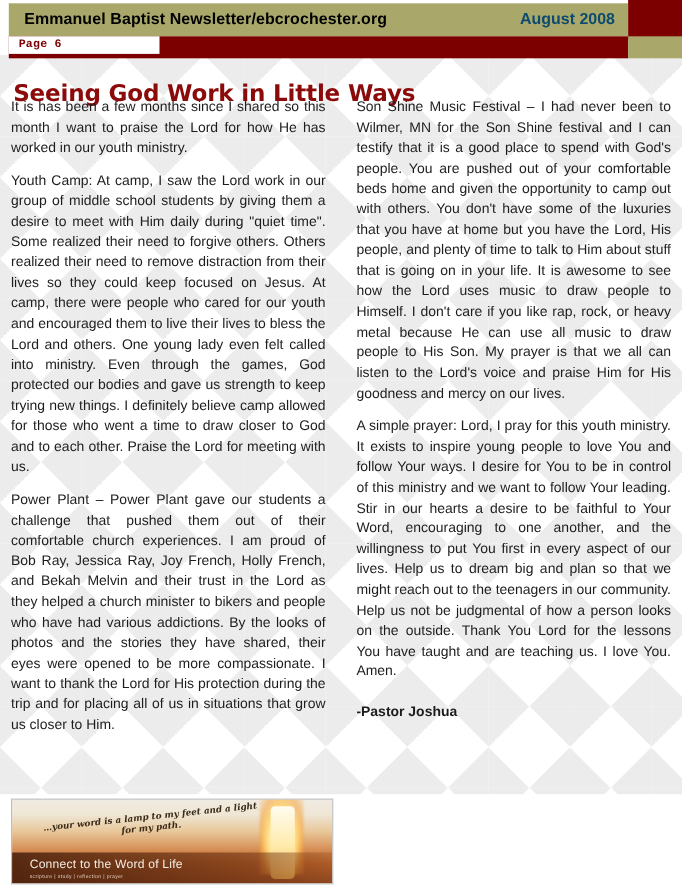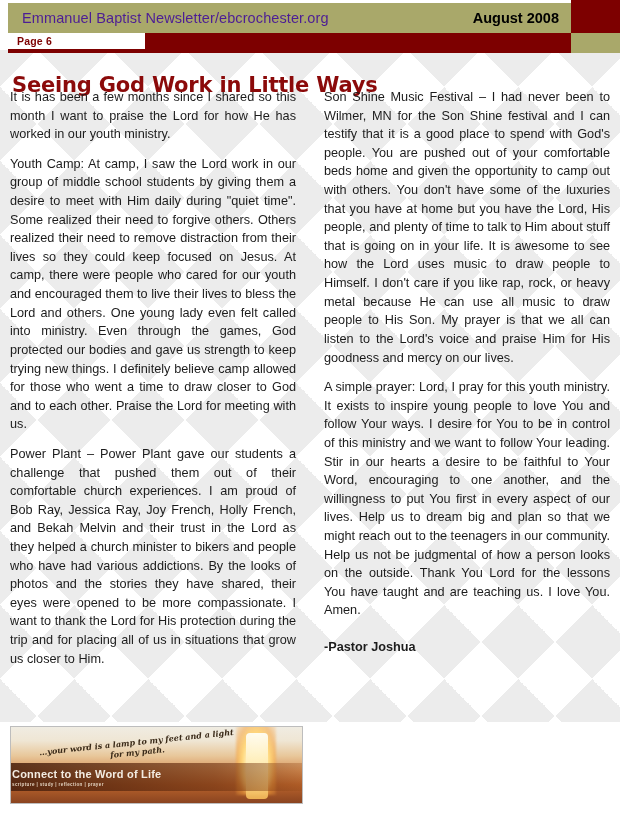--- a/index.html
+++ b/index.html
@@ -60,29 +60,29 @@
     height: 30px;
     background: #a9a86a;
     display: flex;
     align-items: center;
     justify-content: space-between;
     padding: 0 12px 0 14px;
     box-sizing: border-box;
   }
   .masthead-title {
     font-size: 14.5px;
-    font-weight: normal;
-    color: #4c1d95;
+    font-weight: bold;
+    color: #000000;
     letter-spacing: .1px;
     white-space: nowrap;
   }
   .masthead-date {
     font-size: 14.5px;
     font-weight: bold;
-    color: #000000;
+    color: #0c4a6e;
     white-space: nowrap;
   }
   .masthead-corner {
     position: absolute;
     left: 571px; top: 0;
     width: 49px;
     height: 36px;
     background: #7d0000;
   }
 
@@ -104,20 +104,21 @@
   .pageband-white {
     position: absolute;
     left: 8px; top: 0;
     width: 137px;
     height: 16px;
     background: #ffffff;
     display: flex;
     align-items: center;
     padding-left: 9px;
     box-sizing: border-box;
+    font-family: Liberation Mono, monospace;
   }
   .pageband-label {
     font-size: 10.5px;
     font-weight: bold;
     color: #7d0000;
     letter-spacing: .2px;
   }
   .pageband-corner {
     position: absolute;
     left: 571px; top: 0;
@@ -223,27 +224,26 @@
     font-family: "DejaVu Serif", serif;
     font-style: italic;
     font-weight: bold;
     font-size: 8px;
     line-height: 1.3;
     color: #3a2a18;
     text-align: center;
   }
   .photo-caption-band {
     position: absolute;
-    left: 0; bottom: 12px;
+    left: 0; bottom: 0;
     width: 100%;
-    padding: 5px 8px 4px 1px;
+    padding: 5px 8px 4px 16px;
     box-sizing: border-box;
     background: linear-gradient(to right,
        rgba(70,30,12,.85) 0%, rgba(110,50,18,.62) 70%, rgba(150,75,25,.30) 100%);
-    font-weight: bold;
   }
   .photo-caption {
     font-size: 11px;
     color: #f3ece2;
     letter-spacing: .2px;
     font-family: "Liberation Sans", sans-serif;
   }
   .photo-subcaption {
     font-size: 4.6px;
     color: #e2d2bf;

